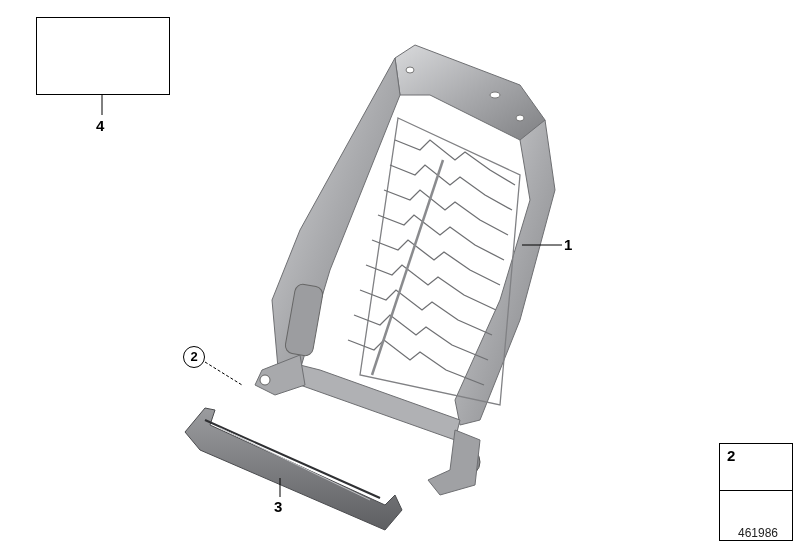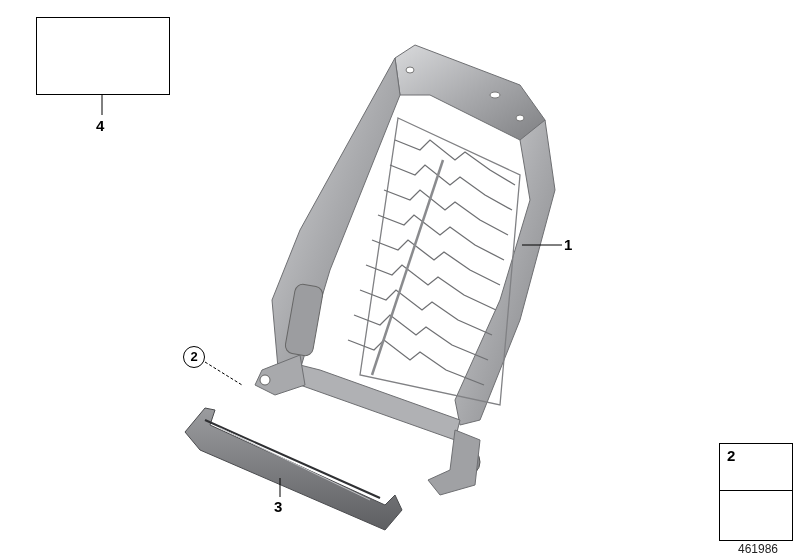--- a/index.html
+++ b/index.html
@@ -123,13 +123,13 @@
 <div class="abs callout" style="left:96px;top:117px;">4</div>
 <div class="abs callout" style="left:564px;top:236px;">1</div>
 <div class="abs callout" style="left:274px;top:498px;">3</div>
 <div class="abs circle-label" style="left:183px;top:346px;">2</div>
 
 <div class="abs box" style="left:719px;top:443px;width:72px;height:96px;">
   <div style="position:absolute;left:0;top:46px;width:72px;border-top:1px solid #000;"></div>
   <div class="callout" style="position:absolute;left:7px;top:3px;font-size:15px;">2</div>
 </div>
 
-<div class="abs ref" style="left:738px;top:542px;">461986</div>
+<div class="abs ref" style="left:738px;top:526px;">461986</div>
 
 </body></html>

